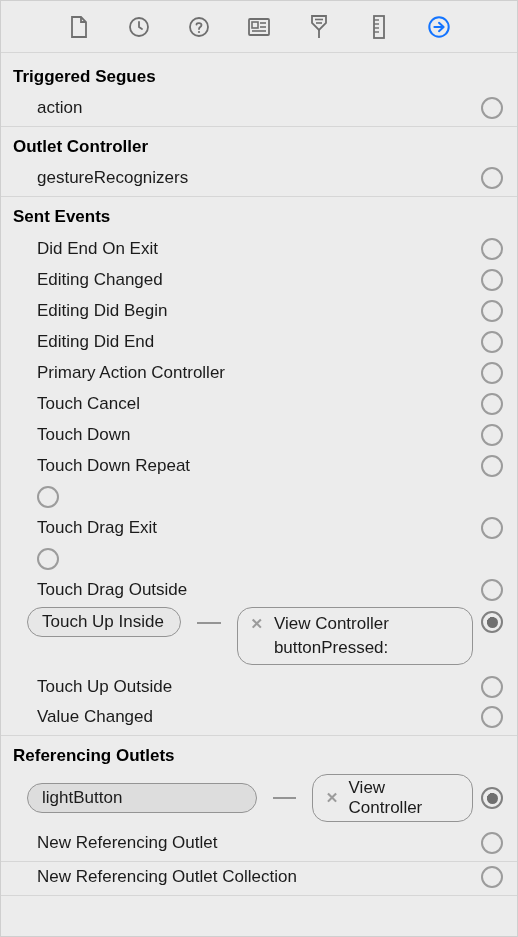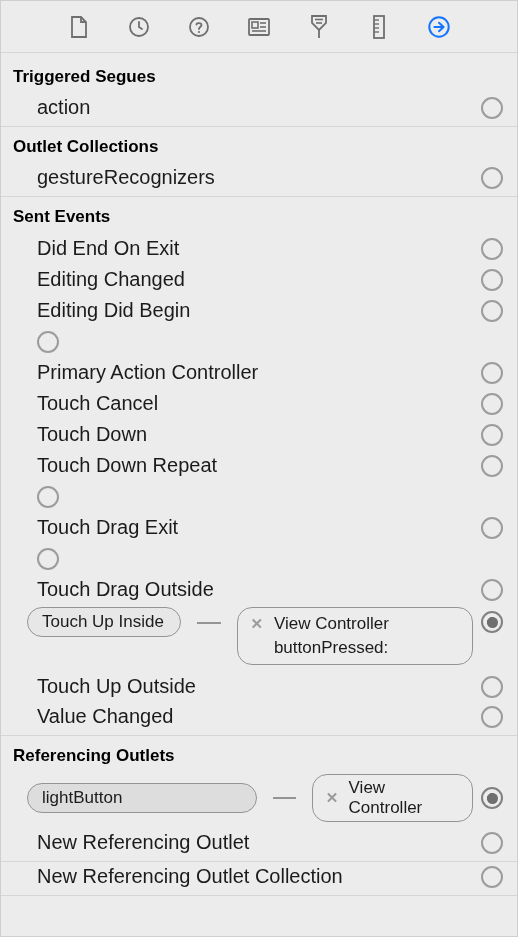--- a/index.html
+++ b/index.html
@@ -14,21 +14,21 @@
   .tab-icon svg { display: block; }
 
   .section-header {
     font-size: 17px; font-weight: 700; color: #000;
     padding: 10px 10px 6px 12px;
   }
   .section-header.first { padding-top: 14px; }
 
   .row {
     display: flex; align-items: center; height: 31px;
-    padding: 0 14px 0 36px; font-size: 20px; color: #1b1b1b;
+    padding: 0 14px 0 36px; font-size: 17px; color: #1b1b1b;
     position: relative;
   }
   .row.last-of-section { border-bottom: 1px solid #d6d6d6; padding-bottom: 4px; height: 34px; }
 
   .row-label { flex: 1 1 auto; }
 
   .conn-circle {
     width: 22px; height: 22px; border-radius: 50%;
     border: 2.5px solid #9c9c9c; background: transparent;
     flex: 0 0 auto; cursor: pointer;
@@ -132,41 +132,42 @@
       </svg>
     </div>
   </div>
 
   <div class="section-header first">Triggered Segues</div>
   <div class="row last-of-section">
     <div class="row-label">action</div>
     <div class="conn-circle"></div>
   </div>
 
-  <div class="section-header">Outlet Collections</div>
+  <div class="section-header">Outlet Controller</div>
   <div class="row last-of-section">
     <div class="row-label">gestureRecognizers</div>
     <div class="conn-circle"></div>
   </div>
 
   <div class="section-header">Sent Events</div>
 
   <div class="row">
     <div class="row-label">Did End On Exit</div>
     <div class="conn-circle"></div>
   </div>
   <div class="row">
     <div class="row-label">Editing Changed</div>
     <div class="conn-circle"></div>
   </div>
   <div class="row">
     <div class="row-label">Editing Did Begin</div>
     <div class="conn-circle"></div>
   </div>
   <div class="row">
+    <div class="row-label">Editing Did End</div>
     <div class="conn-circle"></div>
   </div>
   <div class="row">
     <div class="row-label">Primary Action Controller</div>
     <div class="conn-circle"></div>
   </div>
   <div class="row">
     <div class="row-label">Touch Cancel</div>
     <div class="conn-circle"></div>
   </div>

